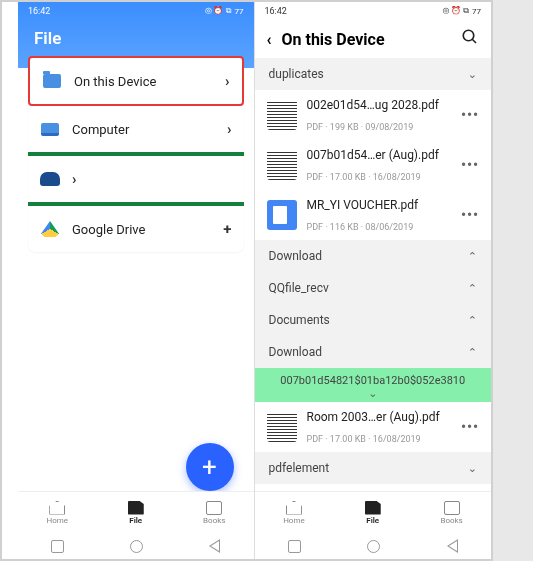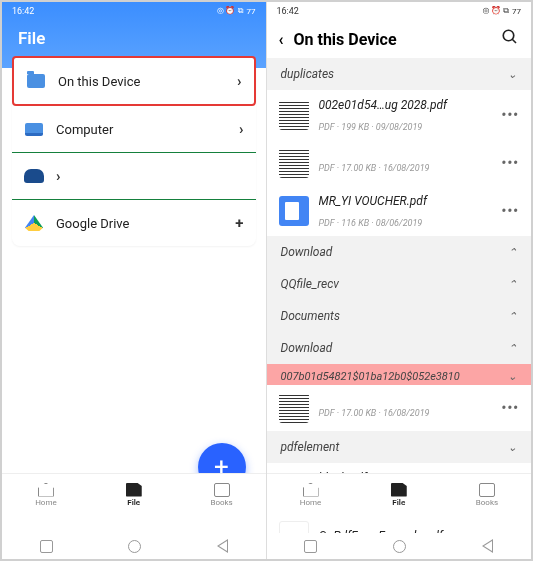--- a/index.html
+++ b/index.html
@@ -1,81 +1,81 @@
 <!DOCTYPE html>
 <html><head>
 <meta charset="utf-8">
 <style>
 * { margin: 0; padding: 0; box-sizing: border-box; }
 body { font-family: -apple-system, BlinkMacSystemFont, "Segoe UI", Roboto, sans-serif; background: #e8e8e8; }
-.container { display: flex; width: 533px; height: 561px; background: #fff; border: 2px solid #d0d0d0; }
+.container { display: flex; width: 493px; height: 561px; background: #fff; border: 2px solid #d0d0d0; padding-left: 16px; }
 .pane { width: 50%; height: 100%; display: flex; flex-direction: column; position: relative; background: #fff; }
 .pane-left { border-right: 1px solid #ddd; }
 
 .status-bar { height: 18px; display: flex; justify-content: space-between; align-items: center; padding: 0 10px; font-size: 9px; color: #fff; }
 .status-bar.dark { color: #333; }
 .status-icons { display: flex; gap: 3px; align-items: center; font-size: 8px; }
 
 .header-blue { background: linear-gradient(180deg, #3b8eff 0%, #5ba3ff 100%); padding: 0 0 20px 0; }
 .header-title { color: #fff; font-size: 17px; font-weight: 600; padding: 8px 16px 0 16px; }
 
 .header-white { display: flex; align-items: center; padding: 8px 12px; gap: 10px; }
 .back-btn { font-size: 16px; font-weight: bold; }
 .header-white-title { font-size: 16px; font-weight: 700; flex: 1; }
 .search-btn { font-size: 16px; }
 
 .location-list { background: #fff; margin: -12px 10px 0 10px; border-radius: 8px; box-shadow: 0 1px 2px rgba(0,0,0,0.05); }
-.location-item { display: flex; align-items: center; padding: 14px 12px; gap: 12px; border-bottom: 1px solid #15803d; }
+.location-item { display: flex; align-items: center; padding: 14px 12px; gap: 12px; border-bottom: 4px solid #15803d; }
 .location-item:last-child { border-bottom: none; }
 .location-item.highlighted { border: 2px solid #e53935; border-radius: 4px; }
 .loc-icon { width: 20px; height: 16px; display: flex; align-items: center; justify-content: center; }
 .loc-label { flex: 1; font-size: 13px; color: #222; }
 .loc-action { font-size: 15px; color: #333; font-weight: bold; }
 
 .folder-icon-blue { width: 18px; height: 14px; background: #4a90e2; border-radius: 2px; position: relative; }
 .folder-icon-blue::before { content: ""; position: absolute; top: -3px; left: 0; width: 7px; height: 3px; background: #4a90e2; border-radius: 1px 1px 0 0; }
 .computer-icon { width: 18px; height: 13px; background: #4a90e2; border-radius: 2px; border-bottom: 3px solid #2c6bc2; }
 .cloud-icon { width: 20px; height: 14px; background: #1a4b8c; border-radius: 7px 7px 3px 3px; }
 .gdrive-icon { width: 18px; height: 16px; background: conic-gradient(#0f9d58 0 120deg, #ffcd40 120deg 240deg, #4285f4 240deg 360deg); clip-path: polygon(50% 0, 100% 80%, 80% 100%, 20% 100%, 0 80%); }
 
 .fab { position: absolute; bottom: 68px; right: 20px; width: 48px; height: 48px; border-radius: 50%; background: #2962ff; color: #fff; display: flex; align-items: center; justify-content: center; font-size: 26px; box-shadow: 0 3px 8px rgba(41,98,255,0.4); }
 
-.bottom-nav { position: absolute; bottom: 44px; left: 0; right: 0; height: 42px; border-top: 1px solid #eee; display: flex; background: #fff; }
+.bottom-nav { position: absolute; bottom: 26px; left: 0; right: 0; height: 42px; border-top: 1px solid #eee; display: flex; background: #fff; }
 .nav-item { flex: 1; display: flex; flex-direction: column; align-items: center; justify-content: center; gap: 1px; }
 .nav-icon { width: 16px; height: 14px; }
 .nav-icon.home { border: 1.5px solid #888; border-radius: 2px 2px 0 0; background: #fff; clip-path: polygon(50% 0, 100% 40%, 100% 100%, 0 100%, 0 40%); }
 .nav-icon.file { background: #888; border-radius: 1px; clip-path: polygon(0 0, 70% 0, 100% 25%, 100% 100%, 0 100%); }
 .nav-icon.file.active { background: #222; }
 .nav-icon.books { border: 1.5px solid #888; border-radius: 2px; }
 .nav-label { font-size: 8px; color: #888; }
 .nav-item.active .nav-label { color: #222; font-weight: 600; }
 
 .sys-nav { position: absolute; bottom: 0; left: 0; right: 0; height: 26px; display: flex; justify-content: space-around; align-items: center; background: #fff; }
 .sys-btn { width: 13px; height: 13px; border: 1.5px solid #999; }
 .sys-square { border-radius: 2px; }
 .sys-circle { border-radius: 50%; }
 .sys-triangle { width: 0; height: 0; border: none; border-top: 7px solid transparent; border-bottom: 7px solid transparent; border-right: 11px solid #999; background: transparent; position: relative; }
 .sys-triangle::after { content: ""; position: absolute; top: -5px; left: 2px; border-top: 5px solid transparent; border-bottom: 5px solid transparent; border-right: 8px solid #fff; }
 
-.content-scroll { flex: 1; overflow: hidden; font-style: italic; }
+.content-scroll { flex: 1; overflow: hidden; }
 .section-header { background: #f2f2f2; padding: 9px 14px; display: flex; justify-content: space-between; align-items: center; font-size: 12px; color: #444; }
 .section-arrow { font-size: 11px; color: #666; }
 .file-item { display: flex; align-items: center; padding: 8px 12px; gap: 10px; }
 .file-thumb { width: 30px; height: 30px; background: #f5f5f5; border-radius: 3px; display: flex; align-items: center; justify-content: center; font-size: 7px; color: #666; overflow: hidden; }
 .thumb-bars { background: repeating-linear-gradient(0deg, #333 0 1px, #fff 1px 3px); }
 .thumb-pdf { background: #4285f4; position: relative; }
 .thumb-pdf::after { content: ""; position: absolute; top: 6px; left: 6px; width: 14px; height: 18px; background: #fff; border-radius: 1px; }
 .thumb-blank { background: #fafafa; border: 1px solid #eee; }
 .thumb-form { background: #fff; border: 1px solid #eee; background-image: linear-gradient(0deg, #f99 20%, transparent 20%); }
 .file-info { flex: 1; min-width: 0; }
 .file-name { font-size: 12px; color: #222; white-space: nowrap; overflow: hidden; text-overflow: ellipsis; }
 .file-meta { font-size: 9px; color: #999; margin-top: 10px; }
 .file-more { font-size: 14px; color: #666; letter-spacing: 1px; font-weight: bold; }
 
-.path-row { background: #fca5a5; padding: 6px 14px 2px; font-size: 11px; color: #444; display: flex; justify-content: space-between; align-items: center; }
+.path-row { background: #86efac; padding: 6px 14px 2px; font-size: 11px; color: #444; display: flex; justify-content: space-between; align-items: center; flex-direction: column; }
 .path-text { white-space: nowrap; overflow: hidden; text-overflow: clip; flex: 1; }
 .path-sub { background: #f2f2f2; padding: 0 14px 6px; font-size: 11px; color: #444; white-space: nowrap; overflow: hidden; }
 </style>
 </head>
 <body>
 
 <div class="container">
 
   <div class="pane pane-left">
     <div class="header-blue">
@@ -164,20 +164,21 @@
         <div class="file-thumb thumb-bars"></div>
         <div class="file-info">
           <div class="file-name">002e01d54…ug 2028.pdf</div>
           <div class="file-meta">PDF · 199 KB · 09/08/2019</div>
         </div>
         <span class="file-more">•••</span>
       </div>
       <div class="file-item">
         <div class="file-thumb thumb-bars"></div>
         <div class="file-info">
+          <div class="file-name">007b01d54…er (Aug).pdf</div>
           <div class="file-meta">PDF · 17.00 KB · 16/08/2019</div>
         </div>
         <span class="file-more">•••</span>
       </div>
       <div class="file-item">
         <div class="file-thumb thumb-pdf"></div>
         <div class="file-info">
           <div class="file-name">MR_YI VOUCHER.pdf</div>
           <div class="file-meta">PDF · 116 KB · 08/06/2019</div>
         </div>
@@ -200,20 +201,21 @@
         <span>Download</span>
         <span class="section-arrow">⌃</span>
       </div>
       <div class="path-row">
         <span class="path-text">007b01d54821$01ba12b0$052e3810</span>
         <span class="section-arrow">⌄</span>
       </div>
       <div class="file-item">
         <div class="file-thumb thumb-bars"></div>
         <div class="file-info">
+          <div class="file-name">Room 2003…er (Aug).pdf</div>
           <div class="file-meta">PDF · 17.00 KB · 16/08/2019</div>
         </div>
         <span class="file-more">•••</span>
       </div>
 
       <div class="section-header">
         <span>pdfelement</span>
         <span class="section-arrow">⌄</span>
       </div>
       <div class="file-item">

